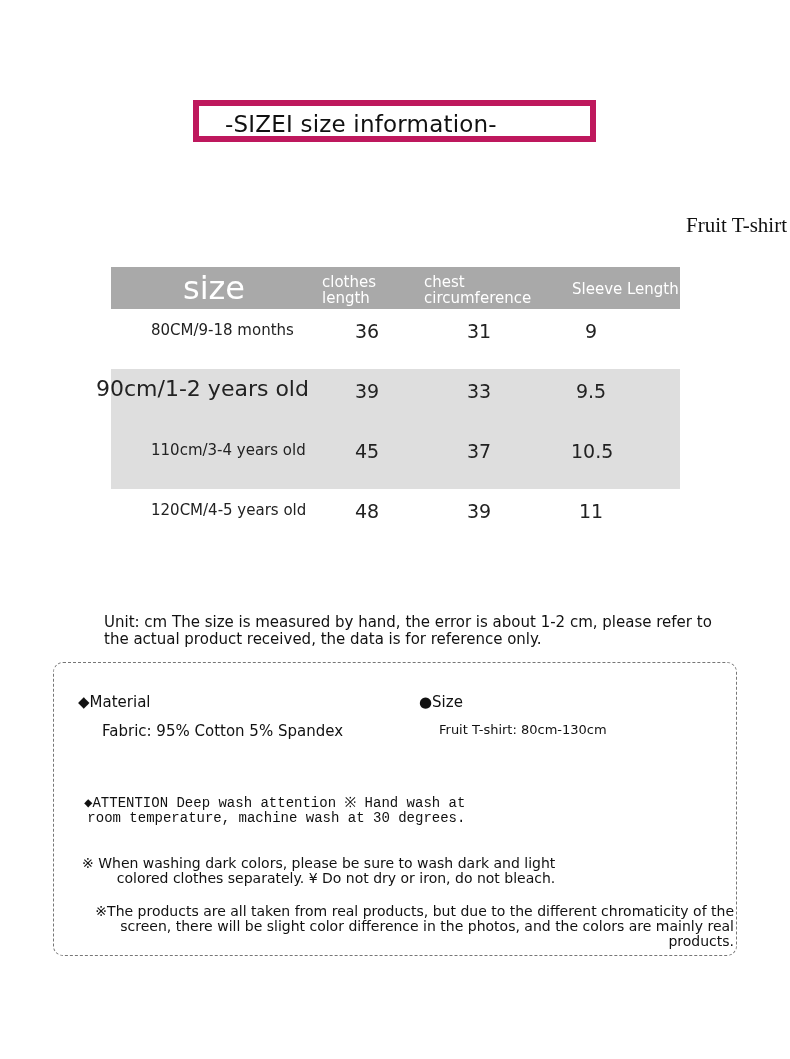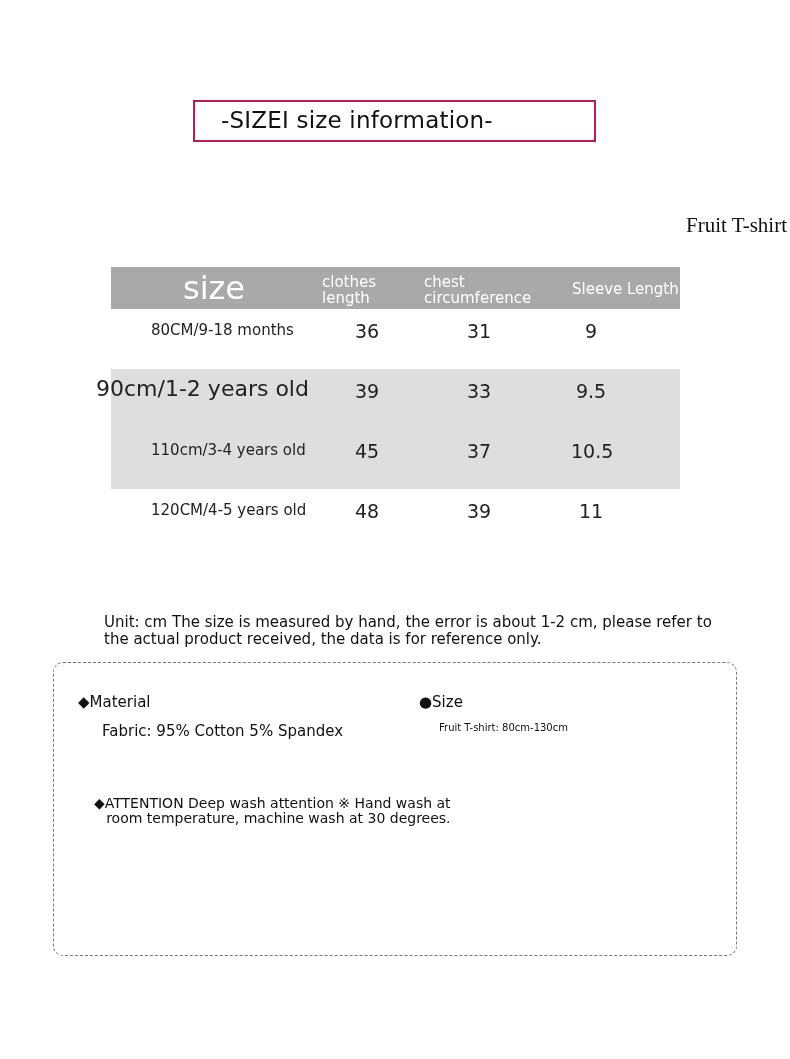--- a/index.html
+++ b/index.html
@@ -1,19 +1,19 @@
 <!DOCTYPE html>
 <html><head>
 <meta charset="utf-8">
 <style>
   html, body { margin: 0; padding: 0; background: #ffffff; }
   body { width: 790px; height: 1059px; position: relative; overflow: hidden;
          font-family: "DejaVu Sans", sans-serif; color: #111; }
   .title-box { position: absolute; left: 193px; top: 100px; width: 403px; height: 42px;
-               border: 2px solid #be185d; box-sizing: border-box; }
+               border: 6px solid #be185d; box-sizing: border-box; }
   .title-box span { position: absolute; left: 26px; top: 5px; font-size: 23px; letter-spacing: 0.2px; }
   .product-name { position: absolute; left: 0; width: 790px; top: 213px; text-align: right;
                   font-size: 21px; padding-left: 0; font-family: Liberation Serif, serif; }
   .product-name span { position: relative; left: -3px; }
   .table { position: absolute; left: 111px; top: 267px; width: 569px; }
   .thead { height: 42px; background: #a9a9a9; color: #fff; position: relative; }
   .th { position: absolute; color: #fff; }
   .th-size { left: 72px; top: 2px; font-size: 32px; }
   .th-len { left: 211px; top: 7px; font-size: 15px; line-height: 16px; }
   .th-chest { left: 313px; top: 7px; font-size: 15px; line-height: 16px; }
@@ -90,19 +90,28 @@
 
 <div class="info-box">
   <div class="sec-head" style="left:24px; top:30px;">
     <span class="glyph">◆</span><span>Material</span>
   </div>
   <div class="sec-val" style="left:48px; top:59px;">Fabric: 95% Cotton 5% Spandex</div>
 
   <div class="sec-head" style="left:365px; top:30px;">
     <span class="glyph">●</span><span>Size</span>
   </div>
-  <div class="sec-val" style="left:385px; top:59px; font-size:10px;">Fruit T-shirt: 80cm-130cm</div>
+  <div class="sec-val" style="left:385px; top:59px; font-size:13px;">Fruit T-shirt: 80cm-130cm</div>
 
-  <div class="para" style="left:40px; top:133px;">
+  <div class="para" style="left:30px; top:133px;font-family:Liberation Mono, monospace;">
     <div>◆ATTENTION Deep wash attention ※ Hand wash at</div>
     <div>room temperature, machine wash at 30 degrees.</div>
+  </div>
+  <div class="para" style="left:28px; top:193px;">
+    <div>※ When washing dark colors, please be sure to wash dark and light</div>
+    <div>colored clothes separately. ¥ Do not dry or iron, do not bleach.</div>
+  </div>
+  <div class="para" style="left:30px; top:241px; width:650px;">
+    <div>※The products are all taken from real products, but due to the different chromaticity of the</div>
+    <div>screen, there will be slight color difference in the photos, and the colors are mainly real</div>
+    <div>products.</div>
   </div>
 </div>
 
 </body></html>

